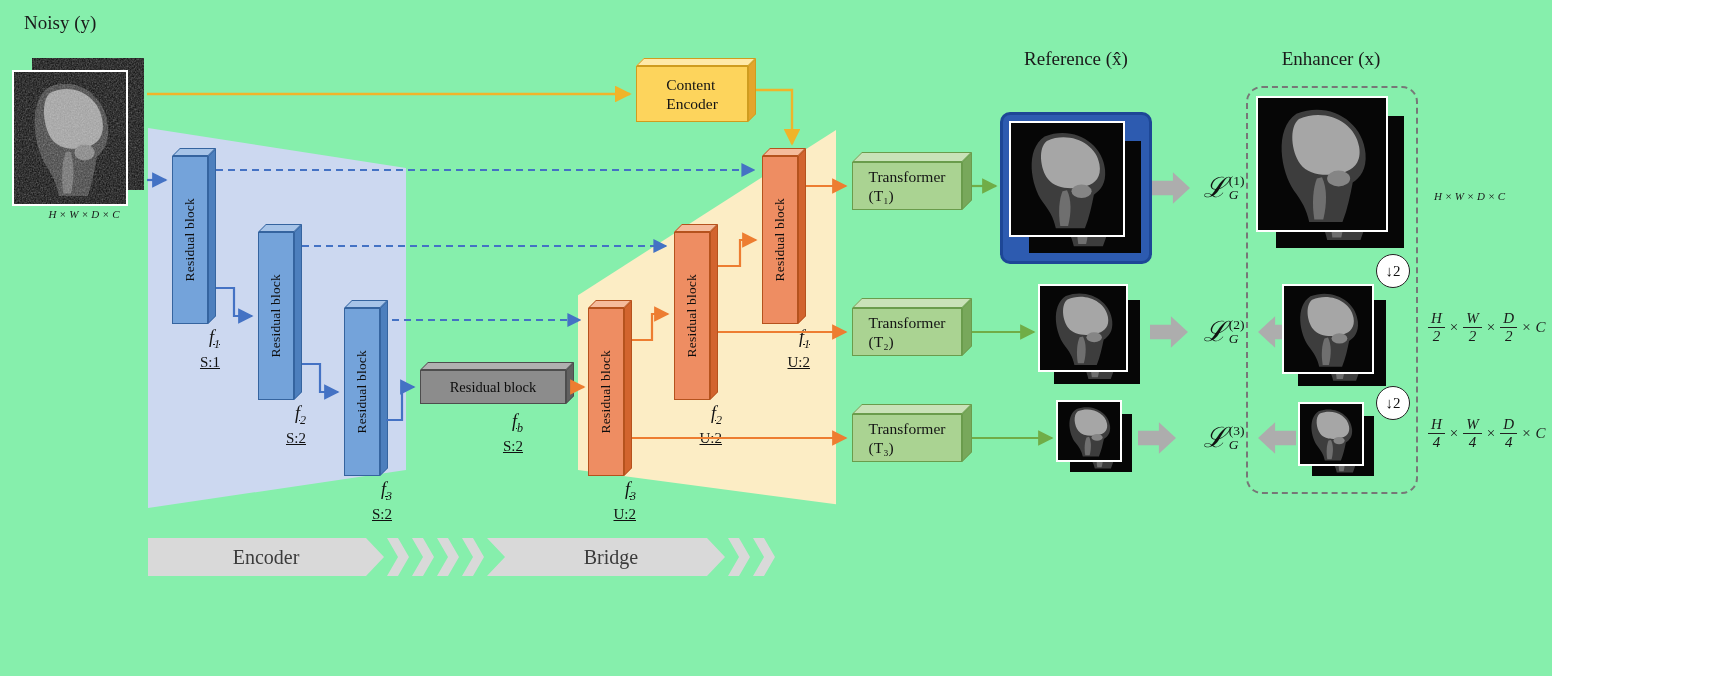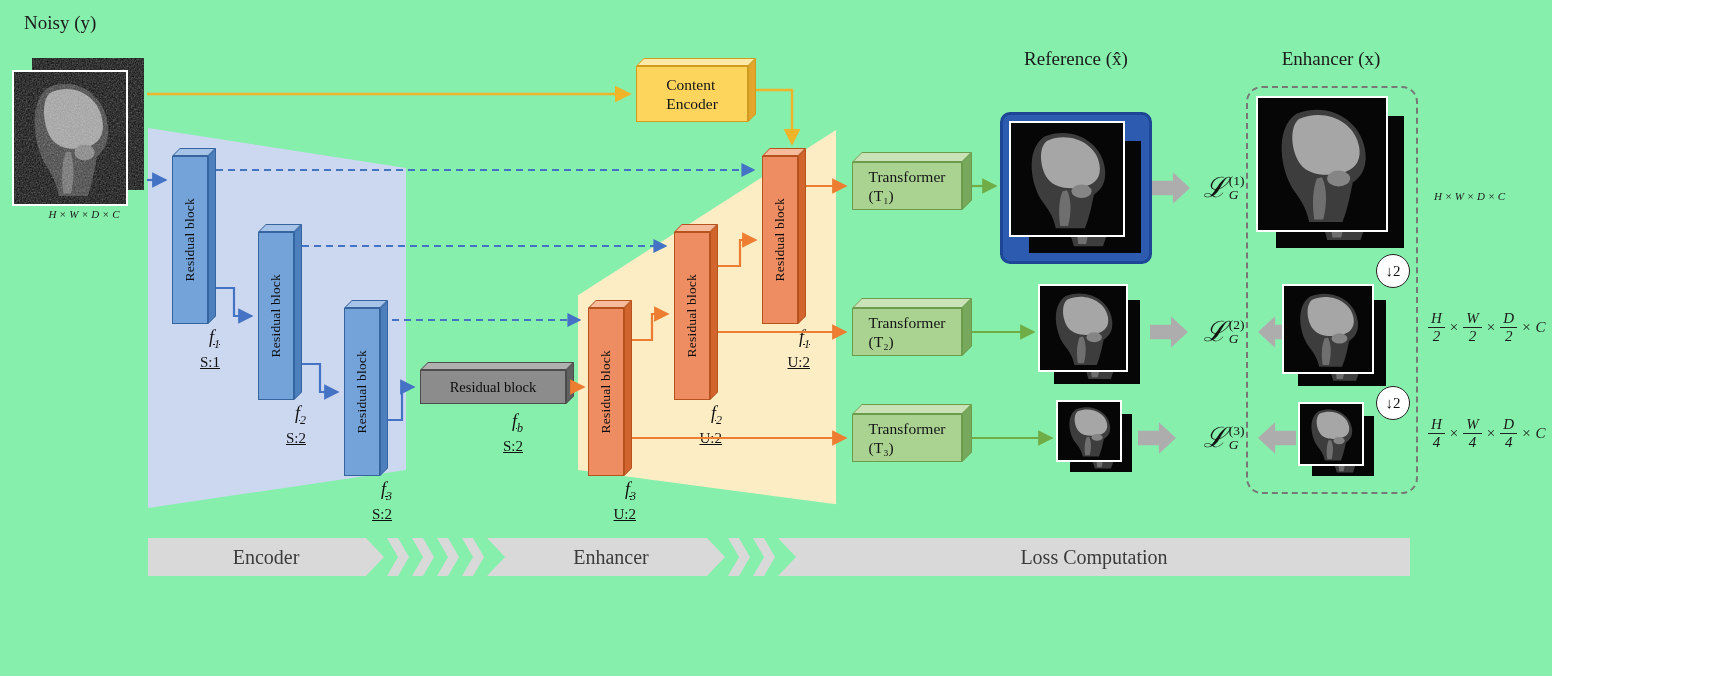--- a/index.html
+++ b/index.html
@@ -347,24 +347,23 @@
     <span class="times">×</span>
     <span class="tail">C</span>
   </div>
 
   <div class="banner">
     <div class="seg seg-first" style="width:236px;">Encoder</div>
     <div class="chev"></div>
     <div class="chev"></div>
     <div class="chev"></div>
     <div class="chev"></div>
-    <div class="seg seg-mid" style="width:228px;">Enhancer</div>
-    <div class="chev"></div>
-    <div class="chev"></div>
-    <div class="seg seg-last">Loss Computation</div>
+    <div class="seg seg-mid" style="width:228px;">Bridge</div>
+    <div class="chev"></div>
+    <div class="chev"></div>
   </div>
 
   <svg class="overlay" width="1710" height="676">
     <defs>
       <marker id="mb" viewBox="0 0 10 10" refX="9" refY="5" markerWidth="7" markerHeight="7" orient="auto">
           <path d="M0 0 L10 5 L0 10 Z" fill="#4472c4"></path>
         </marker>
       <marker id="mo" viewBox="0 0 10 10" refX="9" refY="5" markerWidth="7" markerHeight="7" orient="auto">
           <path d="M0 0 L10 5 L0 10 Z" fill="#ed7d31"></path>
         </marker>

